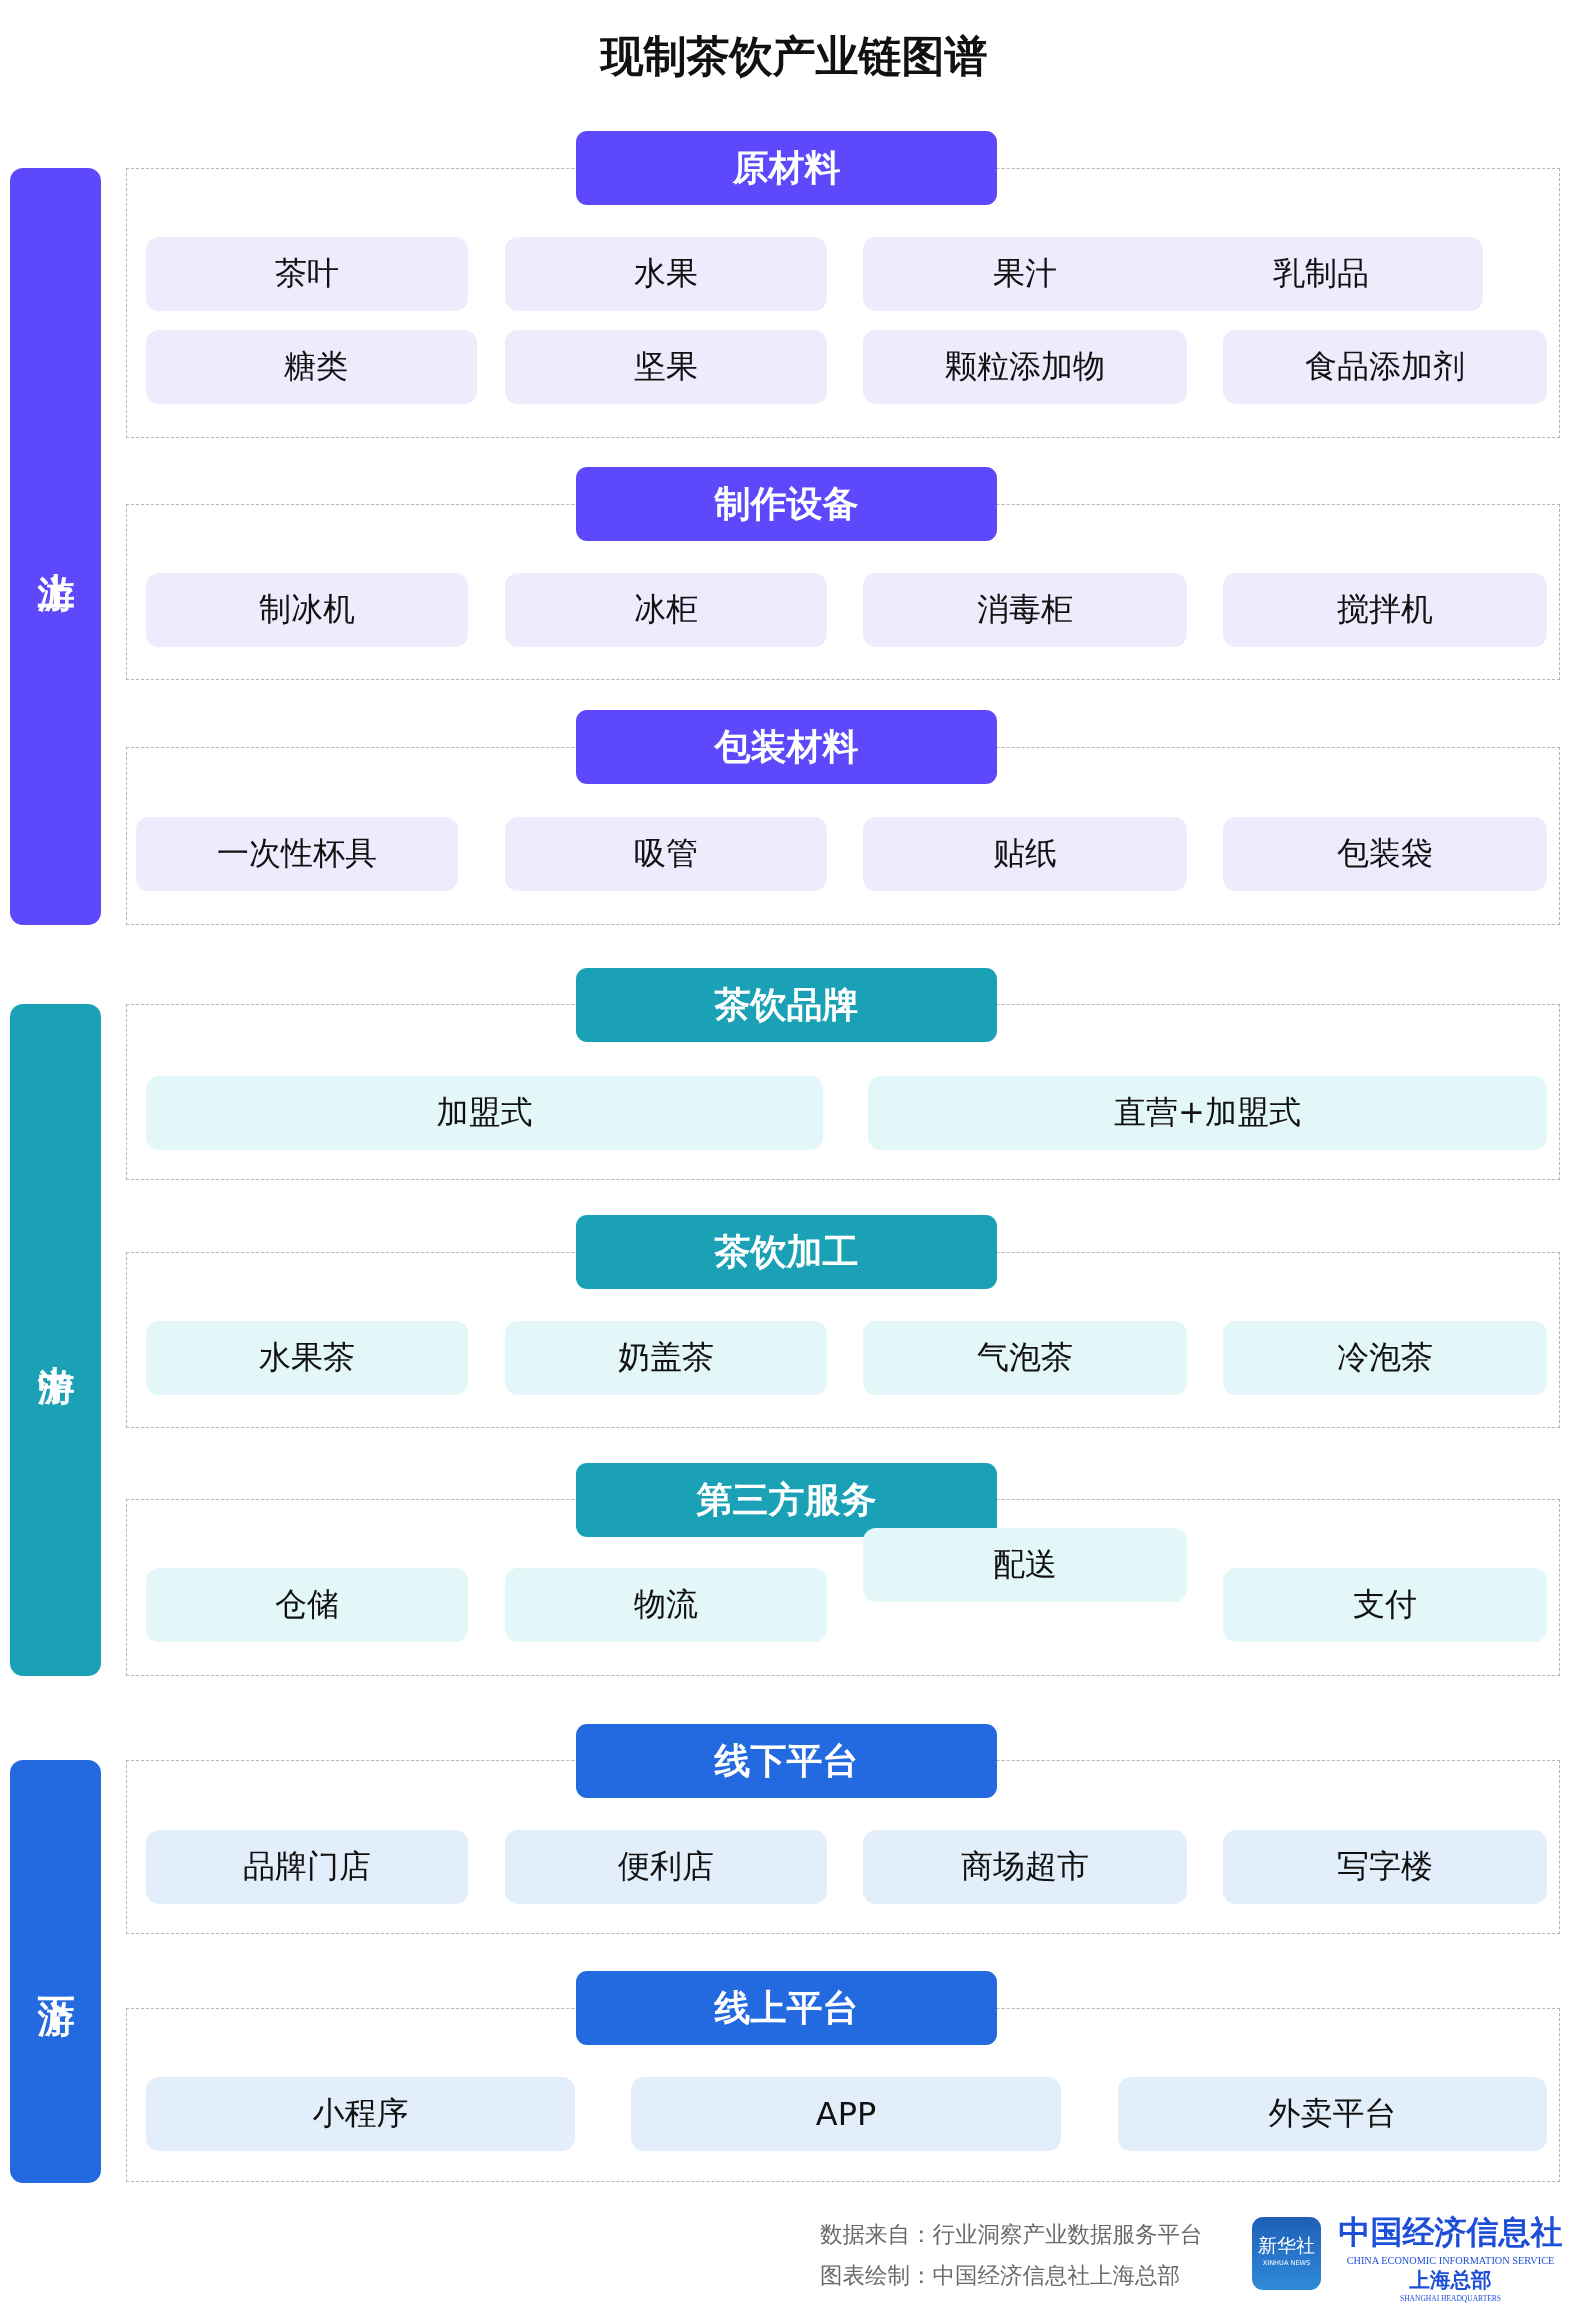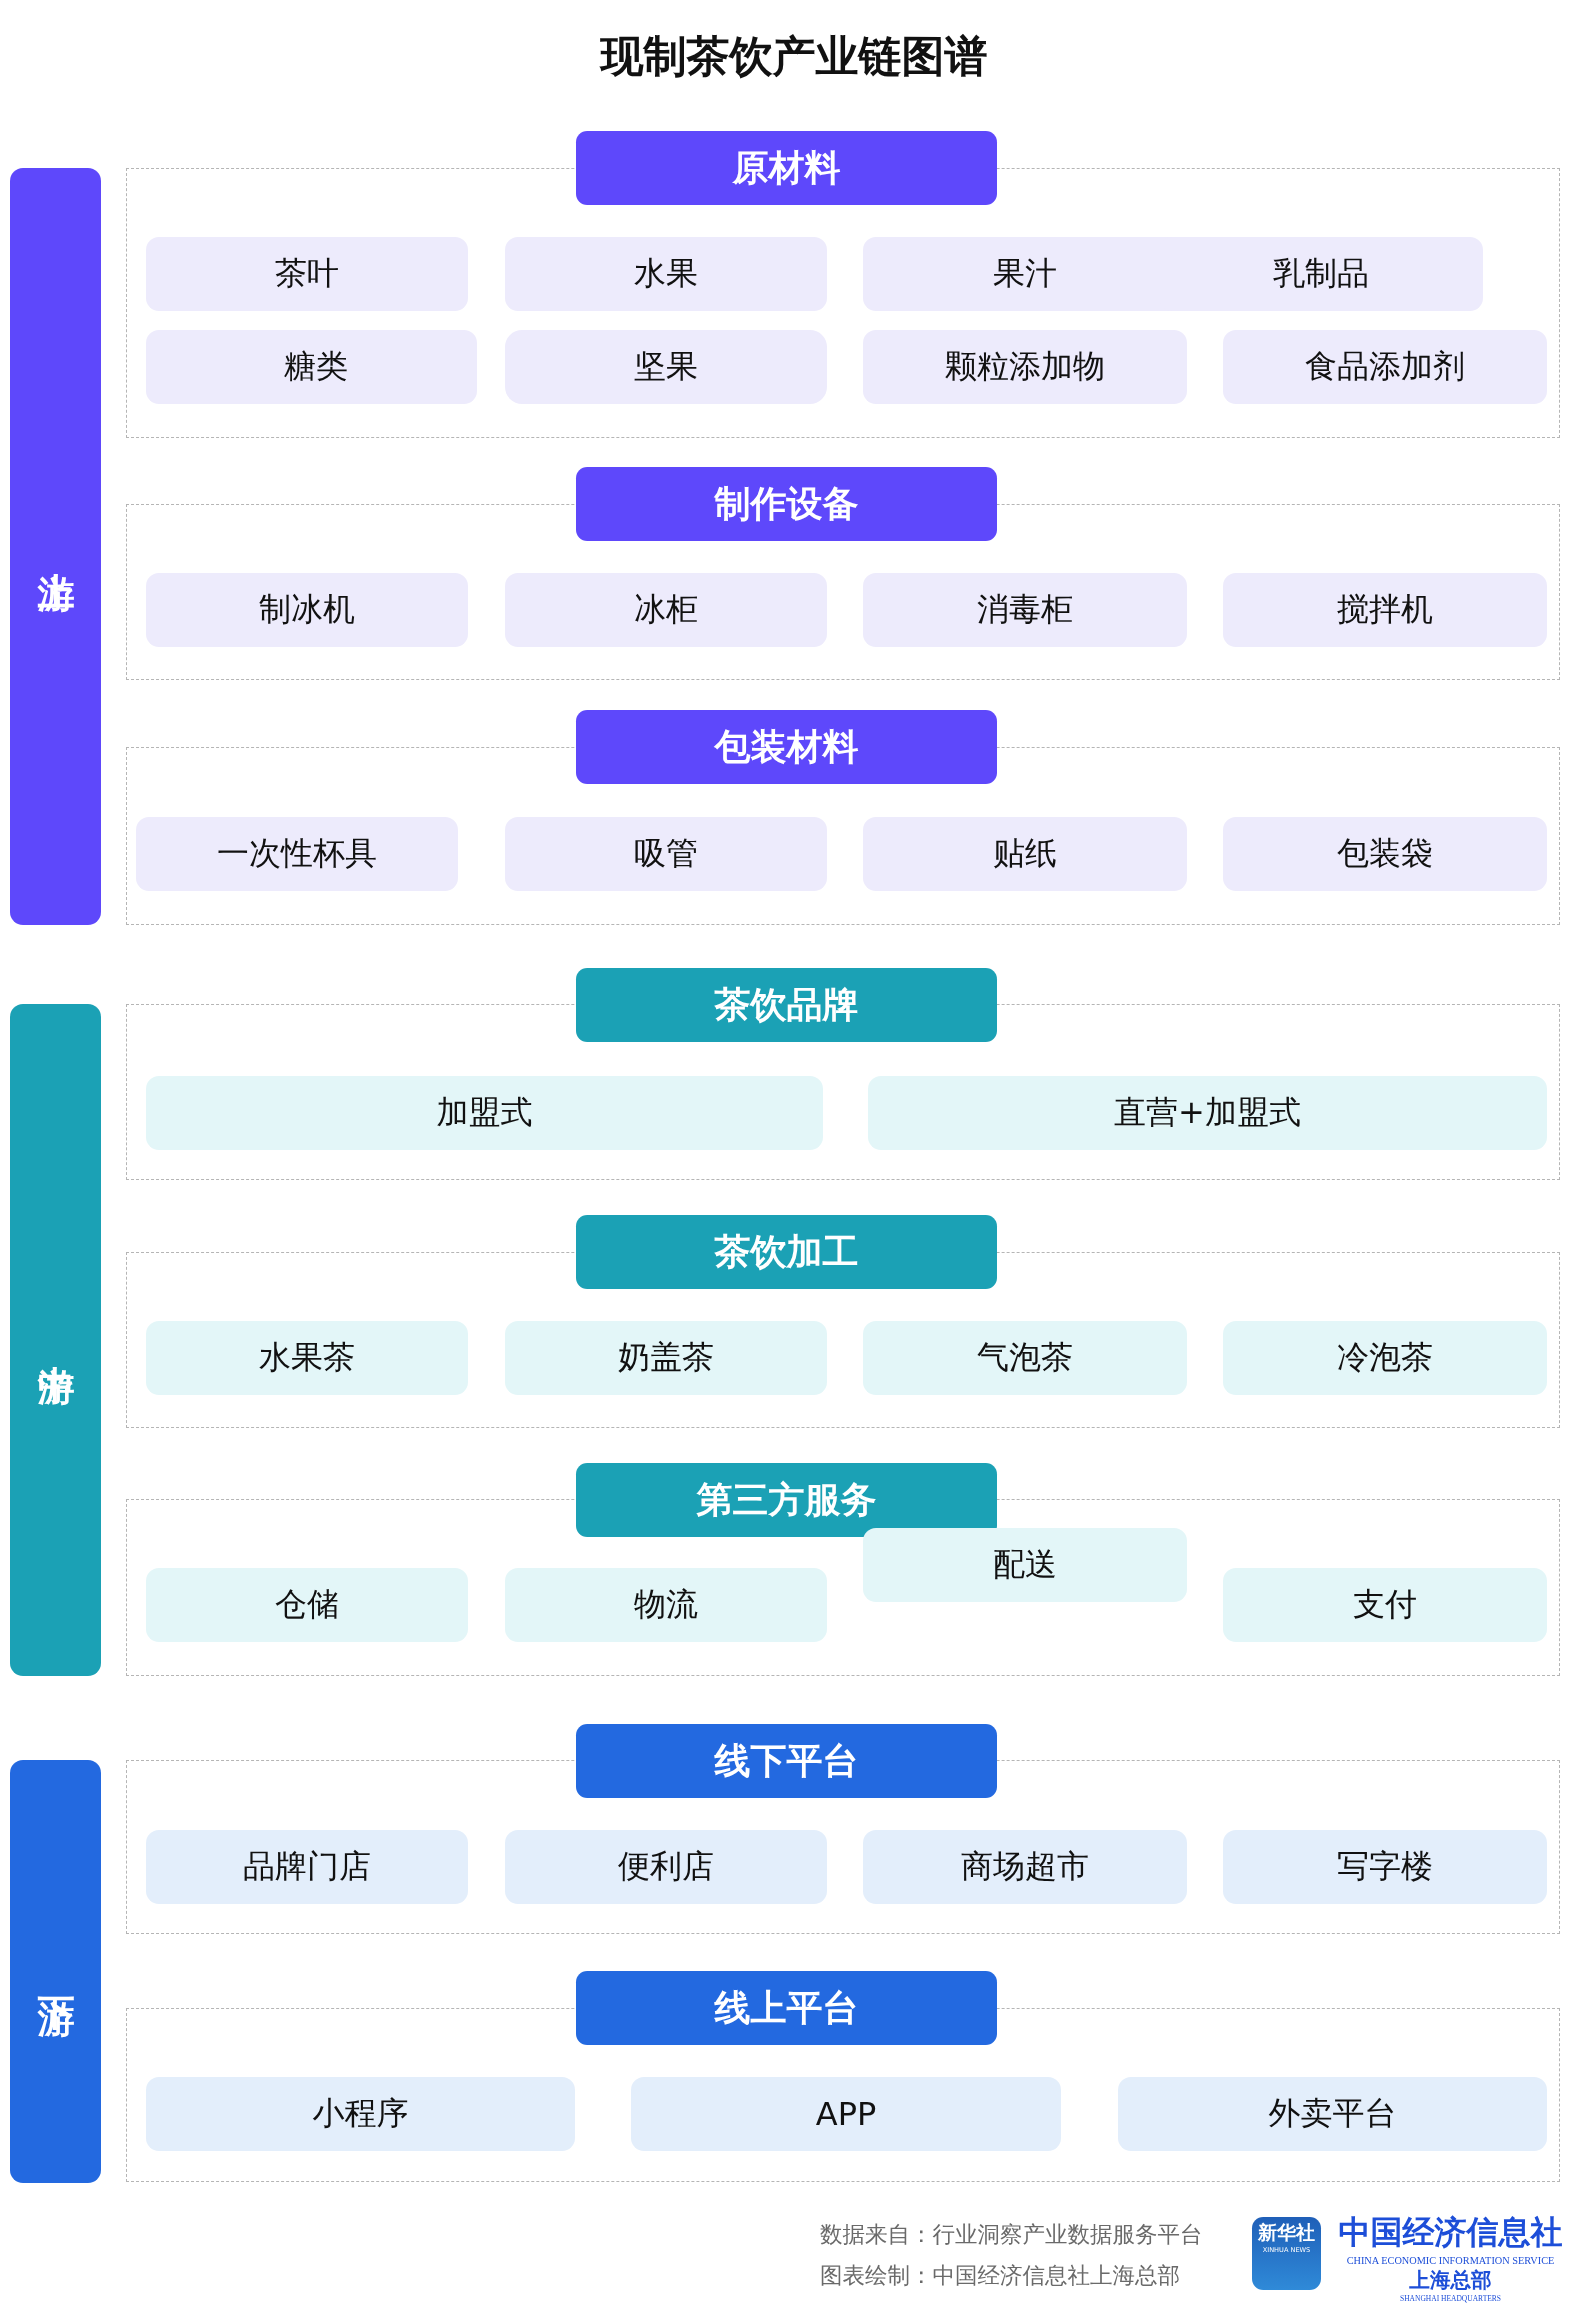--- a/index.html
+++ b/index.html
@@ -40,21 +40,21 @@
   </div>
 
 <div class="up">
   <div class="box" style="top:168px;height:270px;"></div>
   <div class="pill" style="top:131px;">原材料</div>
   <div class="item" style="left:146px;width:322px;top:237px;">茶叶</div>
   <div class="item" style="left:505px;width:322px;top:237px;">水果</div>
   <div class="item" style="left:863px;width:324px;top:237px;">果汁</div>
   <div class="item" style="left:1159px;width:324px;top:237px;">乳制品</div>
   <div class="item" style="left:146px;width:322px;top:330px;padding-left:9px;">糖类</div>
-  <div class="item" style="left:505px;width:322px;top:330px;border-radius:17px;">坚果</div>
+  <div class="item" style="left:505px;width:322px;top:330px;">坚果</div>
   <div class="item" style="left:863px;width:324px;top:330px;">颗粒添加物</div>
   <div class="item" style="left:1223px;width:324px;top:330px;">食品添加剂</div>
 
   <div class="box" style="top:504px;height:176px;"></div>
   <div class="pill" style="top:467px;">制作设备</div>
   <div class="item" style="left:146px;width:322px;top:573px;">制冰机</div>
   <div class="item" style="left:505px;width:322px;top:573px;">冰柜</div>
   <div class="item" style="left:863px;width:324px;top:573px;">消毒柜</div>
   <div class="item" style="left:1223px;width:324px;top:573px;">搅拌机</div>
 
@@ -98,21 +98,21 @@
   <div class="box" style="top:2008px;height:174px;"></div>
   <div class="pill" style="top:1971px;">线上平台</div>
   <div class="item" style="left:146px;width:429px;top:2077px;">小程序</div>
   <div class="item" style="left:631px;width:430px;top:2077px;">APP</div>
   <div class="item" style="left:1118px;width:429px;top:2077px;">外卖平台</div>
 </div>
 
 <div class="footer" style="top:2219px;">数据来自：行业洞察产业数据服务平台</div>
 <div class="footer" style="top:2260px;">图表绘制：中国经济信息社上海总部</div>
 <div class="logo1">
-  <div style="padding-top:3px;font-weight:bold;text-align:center;">新华社</div>
+  <div style="padding-top:16px;font-weight:normal;text-align:center;">新华社</div>
   <div style="font-size:6.6px;">XINHUA NEWS</div>
 </div>
 <div class="logo2">
   <div class="big">中国经济信息社</div>
   <div class="en">CHINA ECONOMIC INFORMATION SERVICE</div>
   <div class="sub">上海总部</div>
   <div class="en2">SHANGHAI HEADQUARTERS</div>
 </div>
 
 

